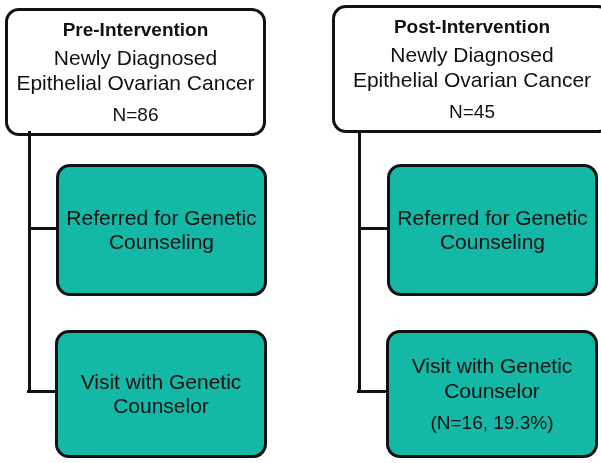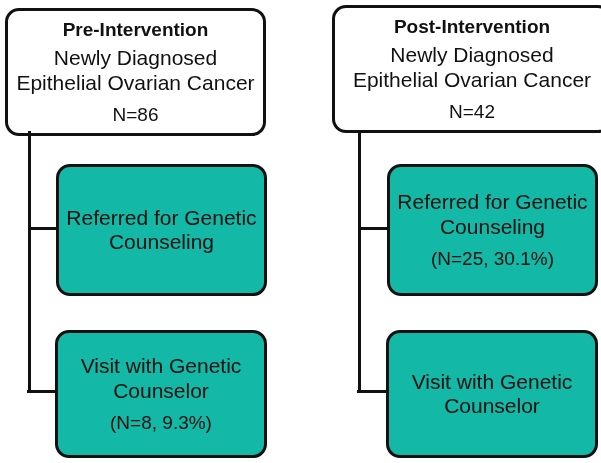--- a/index.html
+++ b/index.html
@@ -80,38 +80,37 @@
   <div class="line pre-branch2"></div>
 
   <div class="box gray pre-referral">
     <div class="box-line">Referred for Genetic</div>
     <div class="box-line">Counseling</div>
   </div>
 
   <div class="box gray pre-visit">
     <div class="box-line">Visit with Genetic</div>
     <div class="box-line">Counselor</div>
-    <div class="box-n">(N=8, 9.3%)</div>
   </div>
 
   <div class="box white post-top">
     <div class="box-title">Post-Intervention</div>
     <div class="box-line">Newly Diagnosed</div>
     <div class="box-line">Epithelial Ovarian Cancer</div>
-    <div class="box-n">N=42</div>
+    <div class="box-n">N=45</div>
   </div>
 
   <div class="line post-vert"></div>
   <div class="line post-branch1"></div>
   <div class="line post-branch2"></div>
 
   <div class="box gray post-referral">
     <div class="box-line">Referred for Genetic</div>
     <div class="box-line">Counseling</div>
-    <div class="box-n">(N=25, 30.1%)</div>
   </div>
 
   <div class="box gray post-visit">
     <div class="box-line">Visit with Genetic</div>
     <div class="box-line">Counselor</div>
+    <div class="box-n">(N=16, 19.3%)</div>
   </div>
 
 </div>
 
 </body></html>

